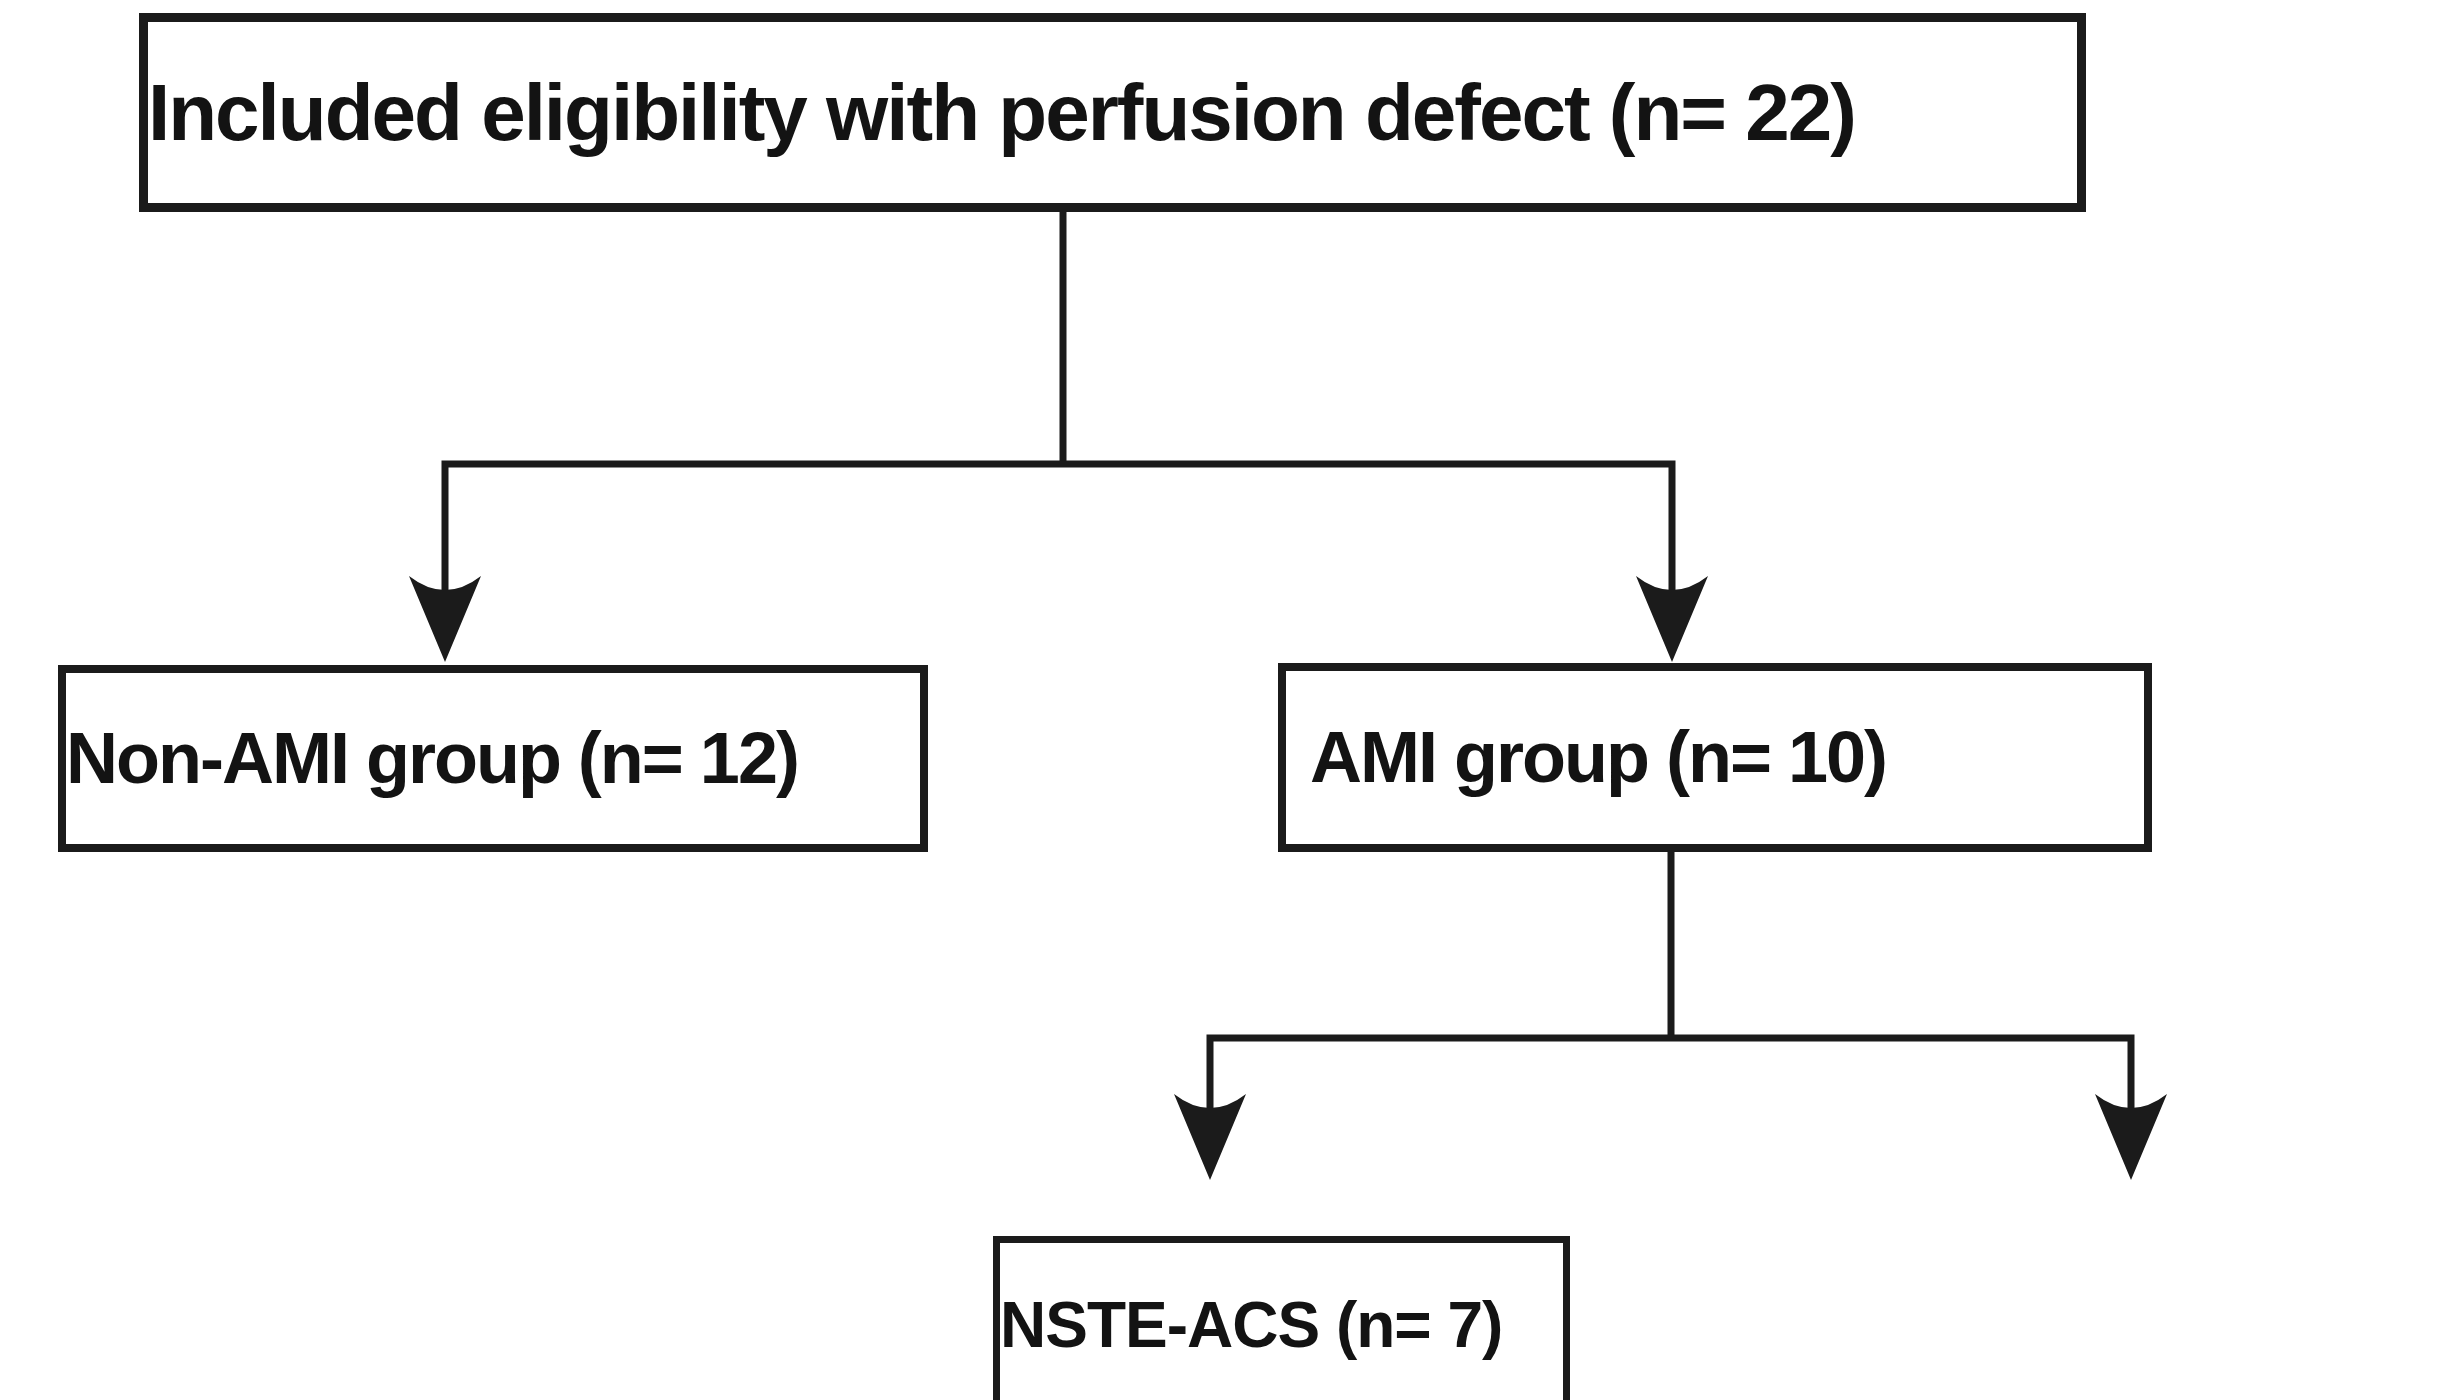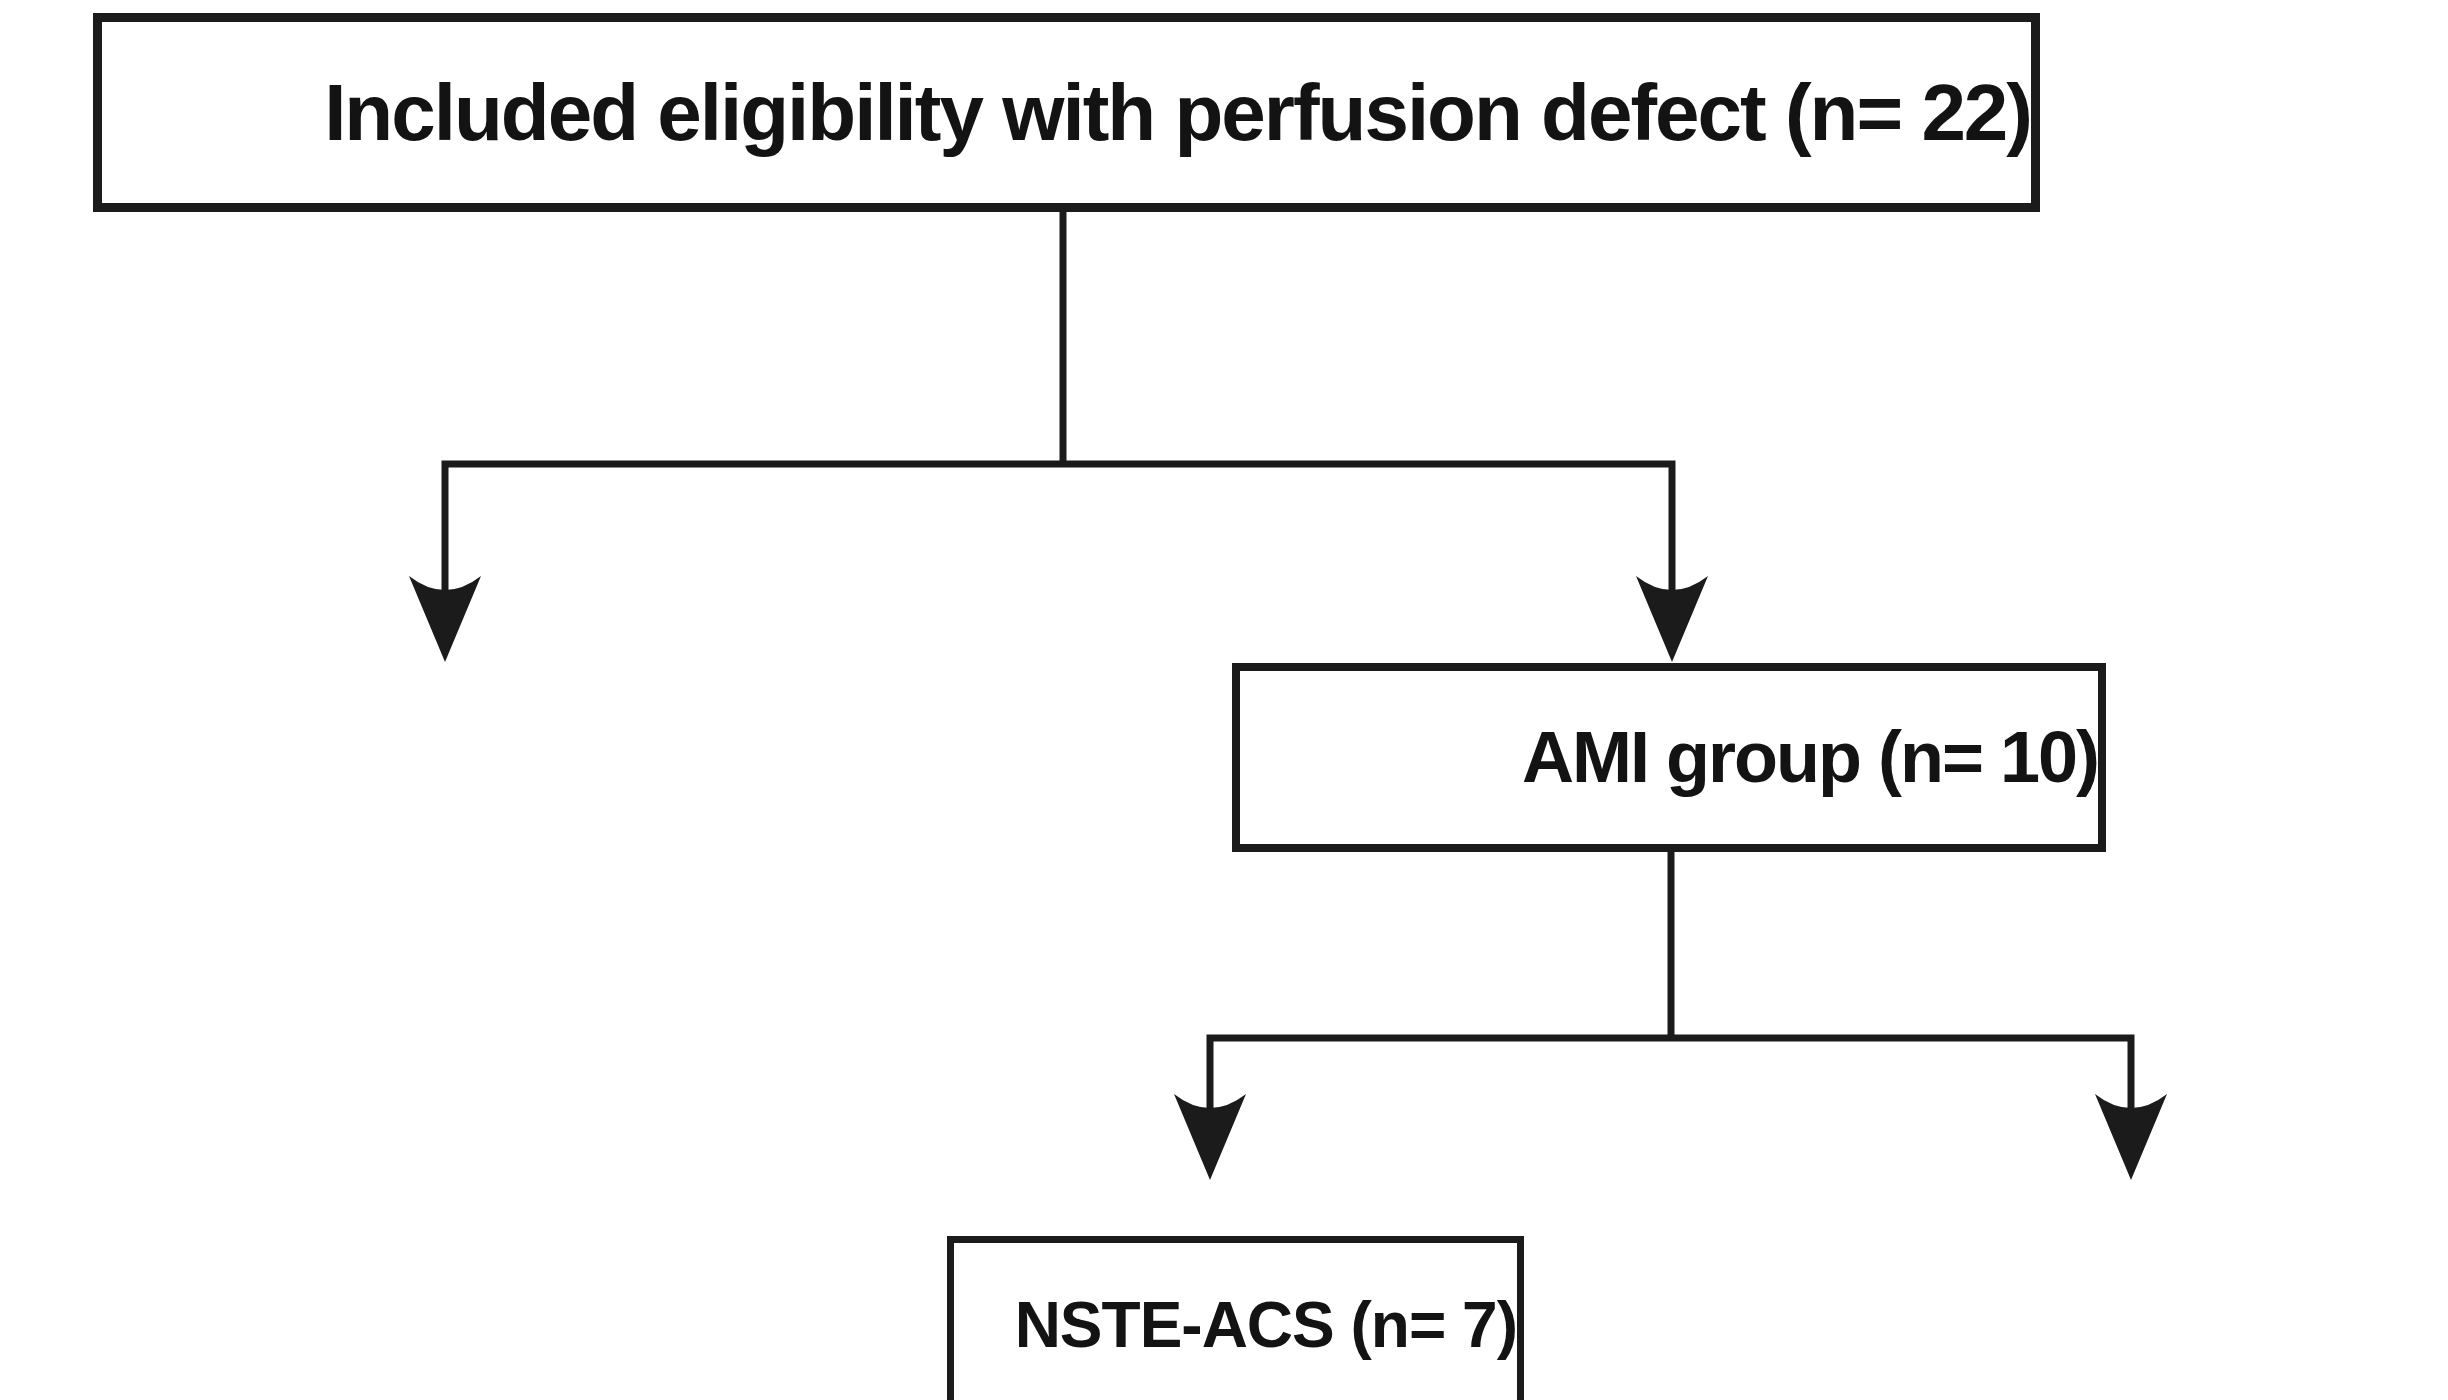--- a/index.html
+++ b/index.html
@@ -19,28 +19,29 @@
     position: absolute;
     left: 0;
     top: 0;
     width: 2448px;
     height: 1400px;
   }
   .node {
     position: absolute;
     display: flex;
     align-items: center;
-    justify-content: flex-end;
+    justify-content: flex-start;
     text-align: center;
     background: #ffffff;
     color: #131313;
     font-weight: bold;
     box-sizing: border-box;
     line-height: 1.05;
     white-space: nowrap;
+    margin-left: 46px;
   }
   .node-root {
     left: 93px;  top: 13px;
     width: 1947px; height: 199px;
     border: 9px solid #1b1b1b;
     font-size: 80px; letter-spacing: -2px;
   }
   .node-non-ami {
     left: 12px;  top: 665px;
     width: 870px; height: 187px;
@@ -83,20 +84,23 @@
       <path d="M1672 662 L1636 576 Q1672 604 1708 576 Z"></path>
       <path d="M1210 1180 L1174 1094 Q1210 1122 1246 1094 Z"></path>
       <path d="M2131 1180 L2095 1094 Q2131 1122 2167 1094 Z"></path>
     </g>
   </svg>
 
   <div class="node node-root">
     <span>Included eligibility with perfusion defect (n= 22)</span>
   </div>
 
+  <div class="node node-non-ami">
+    <span>Non-AMI group (n= 12)</span>
+  </div>
 
   <div class="node node-ami">
     <span>AMI group (n= 10)</span>
   </div>
 
   <div class="node node-nste-acs">
     <span>NSTE-ACS (n= 7)</span>
   </div>
 
 

